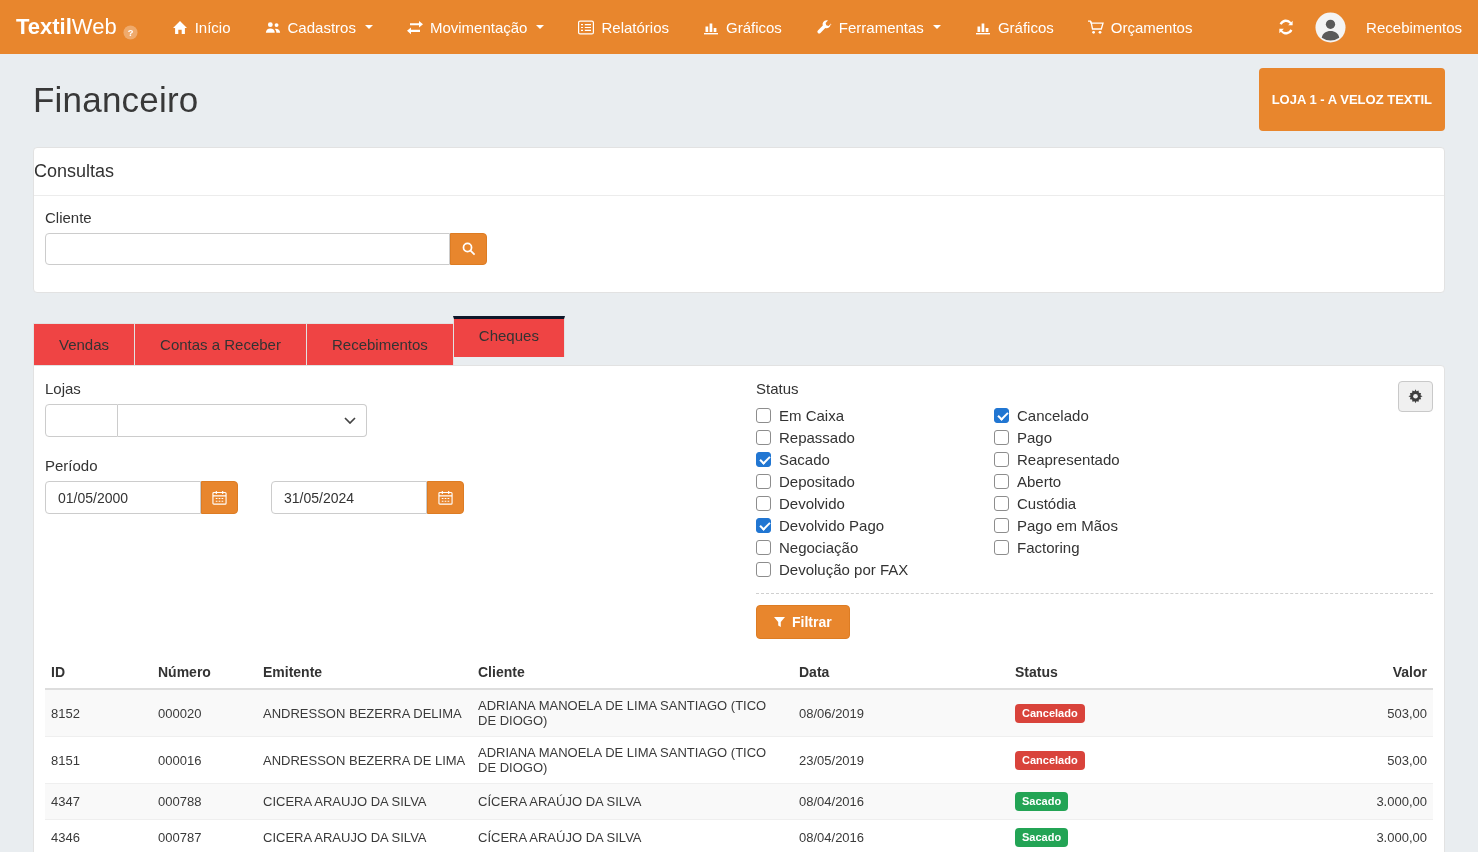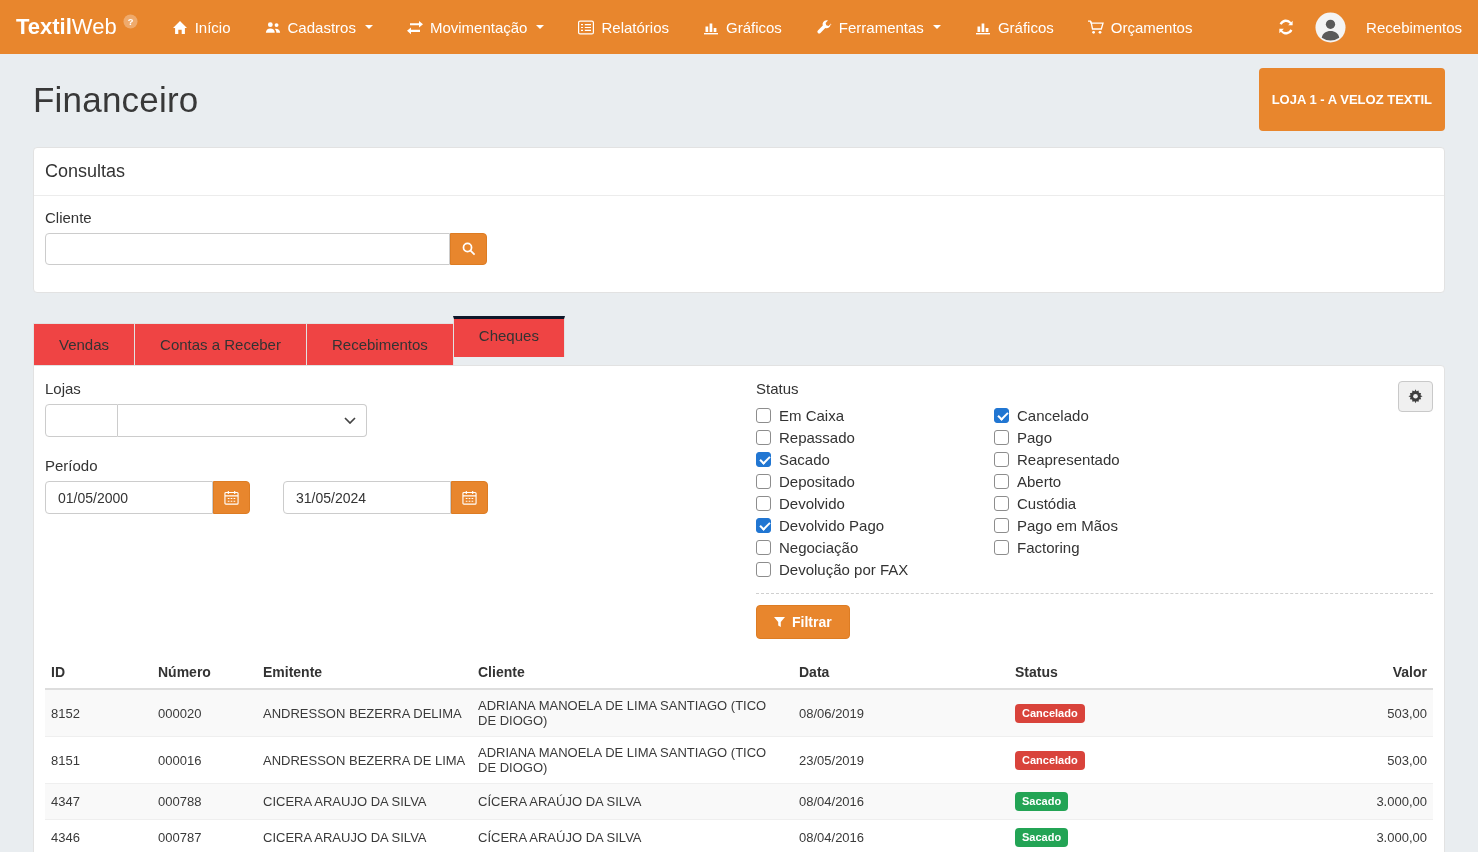--- a/index.html
+++ b/index.html
@@ -9,21 +9,21 @@
     font-family:"Liberation Sans", sans-serif;
     color:#333; font-size:14px;
   }
   svg { display:block; }
 
   
   .navbar {
     height:54px; background:#e8862d; color:#fff;
     display:flex; align-items:center; padding:0 16px;
   }
-  .brand { display:flex; align-items:flex-start; gap:6px; font-size:22px; margin-right:34px; cursor:pointer; }
+  .brand { display:flex; align-items:flex-end; gap:6px; font-size:22px; margin-right:34px; cursor:pointer; }
   .brand .b1 { font-weight:700; }
   .brand .b2 { font-weight:400; }
   .nav-items { display:flex; align-items:center; gap:34px; }
   .nav-item { display:flex; align-items:center; gap:7px; font-size:15px; cursor:pointer; white-space:nowrap; }
   .nav-item svg { width:16px; height:15px; }
   .caret { width:0; height:0; border-left:4px solid transparent; border-right:4px solid transparent; border-top:4px solid #fff; margin-left:2px; }
   .nav-right { margin-left:auto; display:flex; align-items:center; gap:20px; }
   .refresh-btn { cursor:pointer; }
   .refresh-btn svg { width:18px; height:18px; }
   .avatar { width:31px; height:31px; cursor:pointer; }
@@ -34,21 +34,21 @@
   .page-title { font-size:35px; font-weight:400; color:#383838; letter-spacing:.2px; }
   .store-badge {
     background:#e8862d; color:#fff; font-weight:700; font-size:13px;
     padding:24px 13px; border-radius:4px; cursor:pointer; white-space:nowrap;
   }
 
   
   .card {
     margin:0 33px; background:#fff; border:1px solid #e2e2e2; border-radius:4px;
   }
-  .card-header { padding:13px 11px; font-size:18px; border-bottom:1px solid #ececec; }
+  .card-header { padding:13px 0; font-size:18px; border-bottom:1px solid #ececec; }
   .card-body { padding:13px 11px 27px; }
   .field-label { display:block; font-size:15px; margin-bottom:7px; color:#333; }
   .input-group { display:flex; width:442px; }
   .text-input {
     flex:1; height:32px; border:1px solid #ccc; border-radius:4px 0 0 4px;
     padding:0 10px; font-size:14px; font-family:inherit; color:#333; outline:none; background:#fff;
   }
   .addon-btn {
     width:37px; height:32px; background:#e8862d; border:1px solid #dd7c23;
     border-radius:0 4px 4px 0; display:flex; align-items:center; justify-content:center; cursor:pointer;
@@ -87,21 +87,21 @@
   .lojas-select {
     width:249px; height:33px; border:1px solid #ccc; border-left:none; border-radius:0 4px 4px 0;
     background:#fff; display:flex; align-items:center; justify-content:flex-end;
     padding:0 10px; cursor:pointer;
   }
   .lojas-select svg { width:12px; height:7px; }
 
   .period-row { display:flex; gap:33px; }
   .date-group { display:flex; }
   .date-input {
-    width:168px; height:33px; border:1px solid #ccc; border-radius:4px 0 0 4px;
+    width:156px; height:33px; border:1px solid #ccc; border-radius:4px 0 0 4px;
     padding:0 12px; font-size:14px; font-family:inherit; color:#333; outline:none;
   }
   .date-btn {
     width:37px; height:33px; background:#e8862d; border:1px solid #dd7c23;
     border-radius:0 4px 4px 0; display:flex; align-items:center; justify-content:center; cursor:pointer;
   }
   .date-btn svg { width:15px; height:15px; }
 
   
   .status-grid { display:flex; margin-top:3px; }

